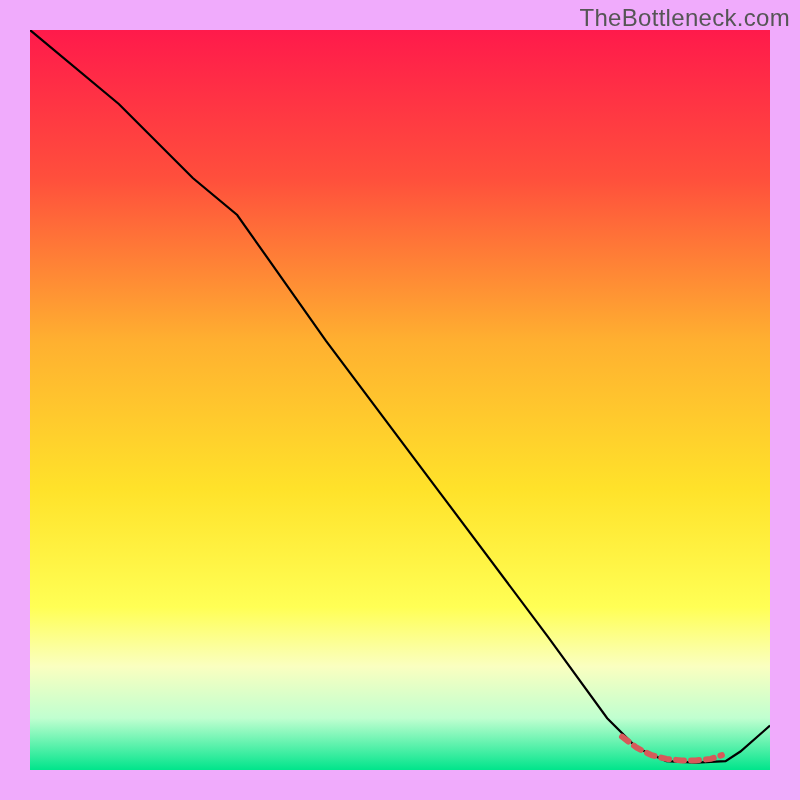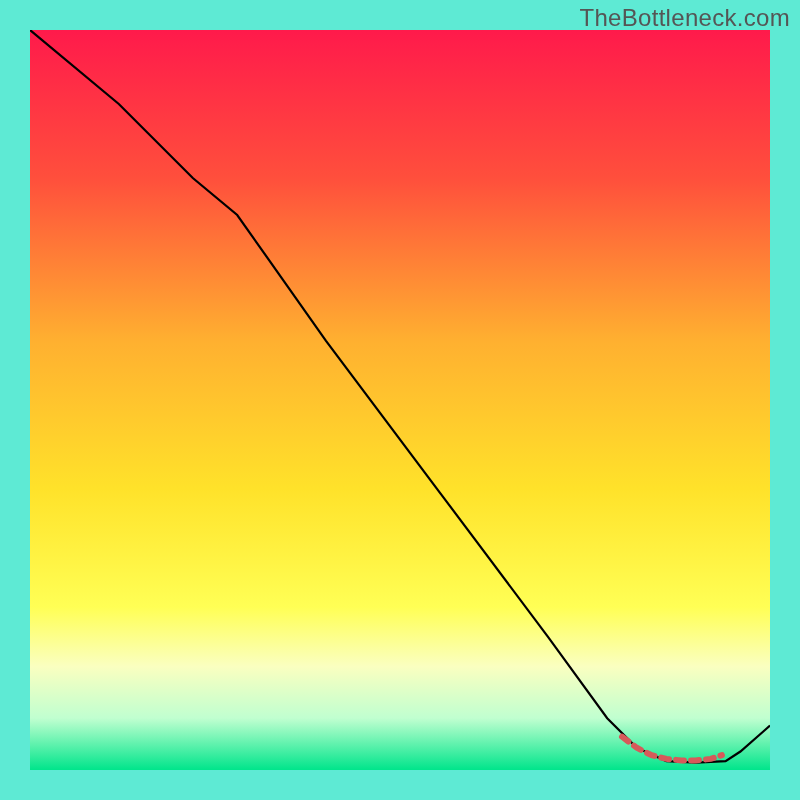--- a/index.html
+++ b/index.html
@@ -8,21 +8,21 @@
     width: 800px;
     height: 800px;
     background: #000;
     overflow: hidden;
     font-family: Arial, Helvetica, sans-serif;
   }
   .frame {
     position: relative;
     width: 800px;
     height: 800px;
-    background: #5eead4;
+    background: #f0abfc;
   }
   .watermark {
     position: absolute;
     top: 4px;
     right: 10px;
     color: #555;
     font-size: 24px;
     font-weight: 500;
     letter-spacing: 0.3px;
     z-index: 4;

